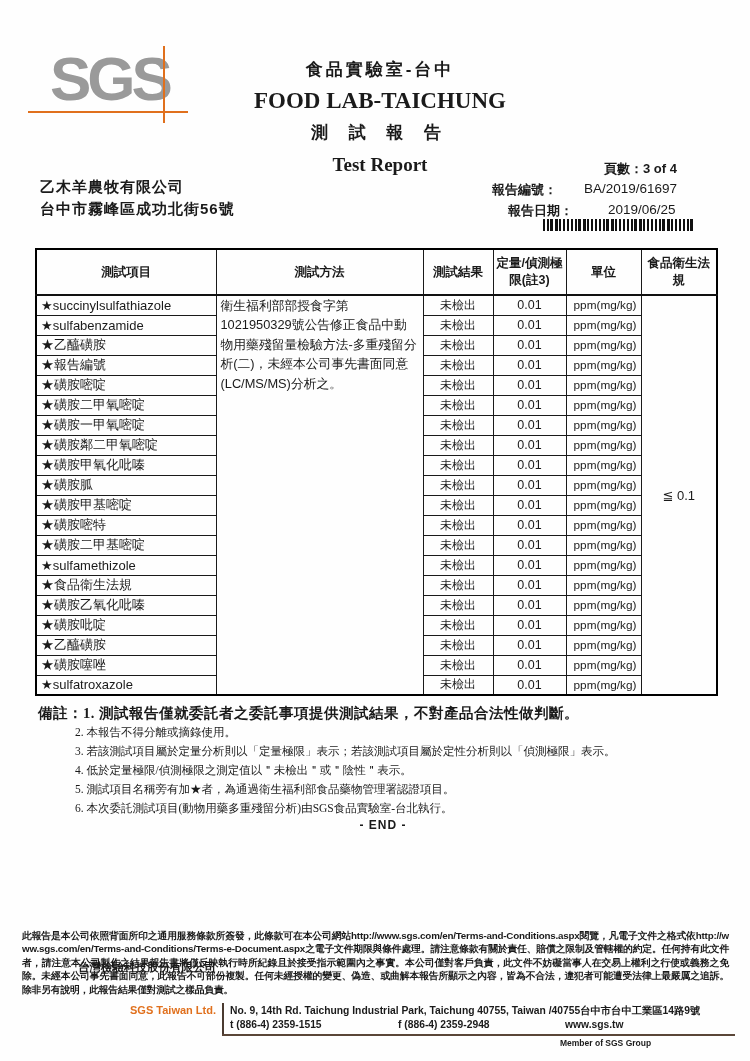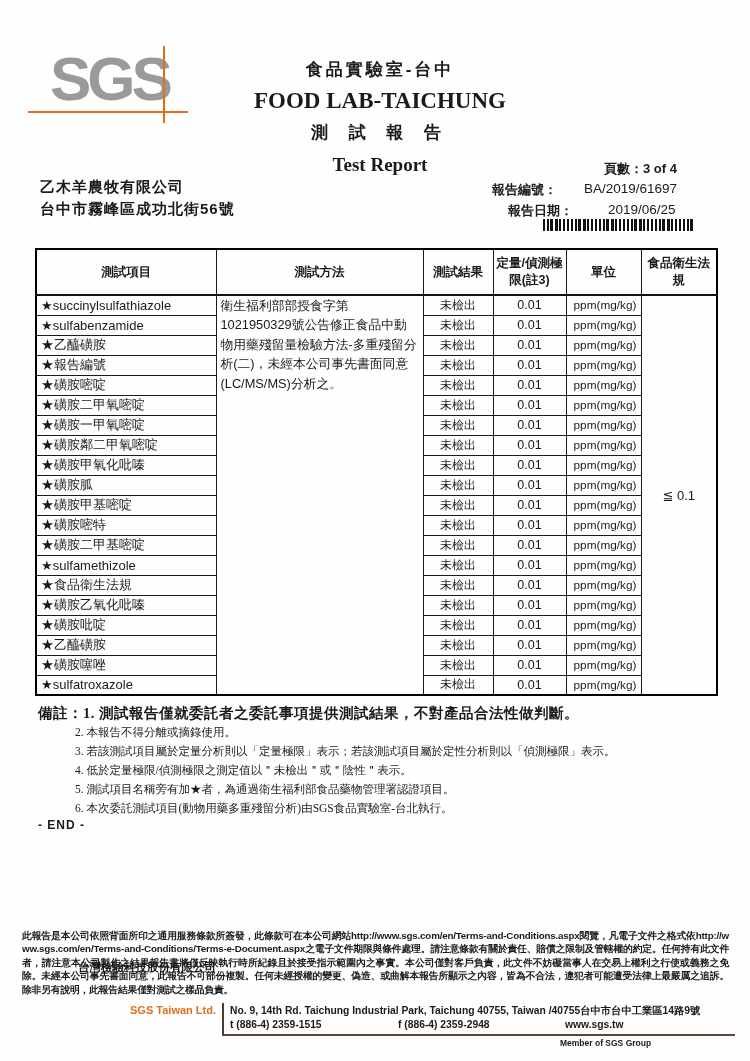--- a/index.html
+++ b/index.html
@@ -45,21 +45,21 @@
   td.c-result{font-size:12px;text-align:center;}
   td.c-limit{font-size:12.5px;text-align:center;}
   td.c-unit{font-size:11.8px;text-align:right;padding:0 1px;}
   td.c-reg{font-size:13px;text-align:center;vertical-align:middle;}
 
   
   .notes{position:absolute;left:38px;top:704px;width:690px;}
   .note-first{font-family:"Liberation Serif",serif;font-size:14.5px;font-weight:600;letter-spacing:0.5px;}
   .note-rest{font-family:"Liberation Serif",serif;font-size:11.5px;line-height:19px;margin-left:37px;}
   .note-rest:first-of-type{margin-top:6px;}
-  .end-label{position:absolute;left:0;top:114px;width:690px;text-align:left;
+  .end-label{position:absolute;left:0;top:114px;width:690px;text-align:center;
              font-size:12px;font-weight:bold;letter-spacing:1px;}
 
   
   .disclaimer{position:absolute;left:22px;top:929px;width:707px;font-size:9.8px;line-height:13.4px;
               font-weight:600;text-align:justify;letter-spacing:-0.2px;word-break:break-all;}
 
   
   .f-co-en{position:absolute;left:40px;top:1004px;width:176px;text-align:right;
            font-size:11px;font-weight:bold;color:#e0701d;}
   .f-co-zh{position:absolute;left:40px;top:960px;width:176px;text-align:right;

